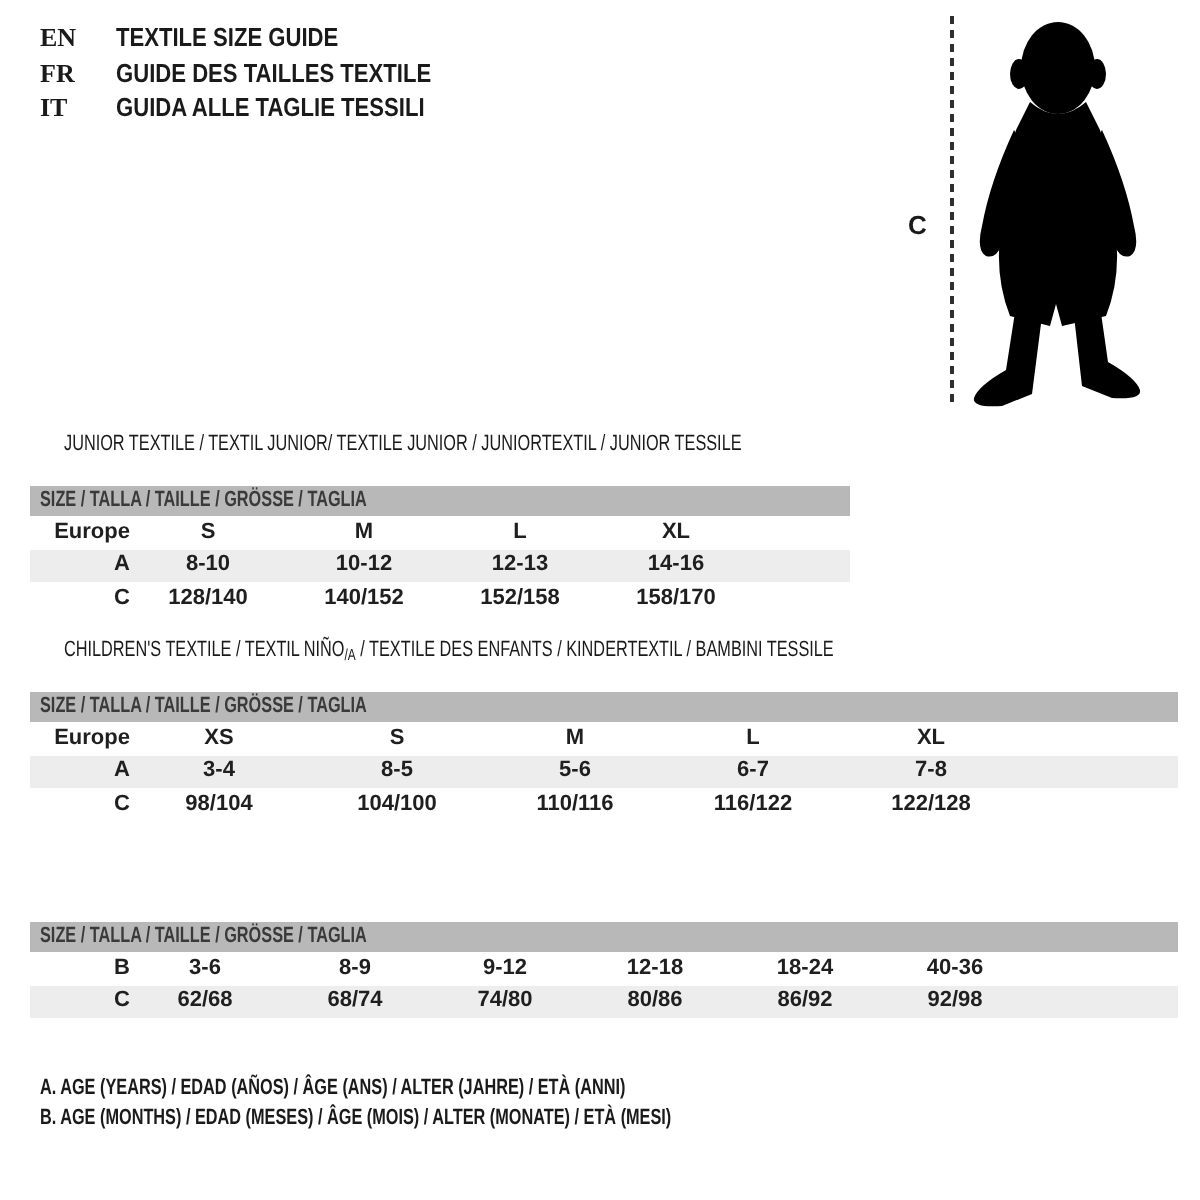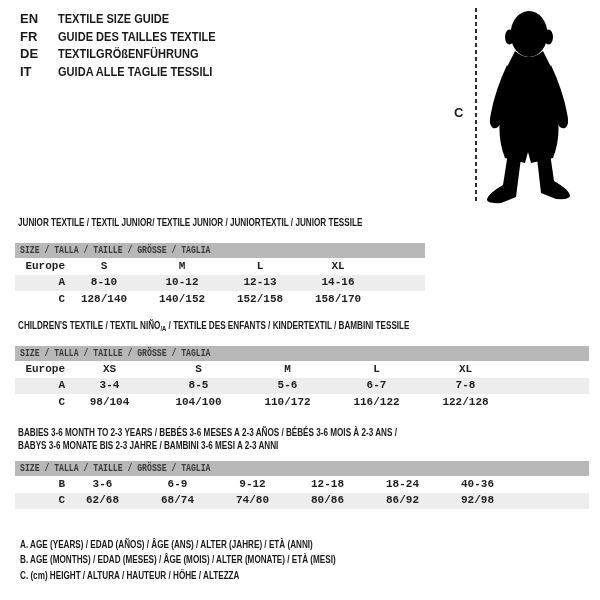--- a/index.html
+++ b/index.html
@@ -6,38 +6,38 @@
   .page{position:relative;width:600px;height:600px;background:#ffffff;overflow:hidden;
         font-family:"Liberation Sans",sans-serif;color:#1a1a1a;}
 
   
   .cx74{display:inline-block;transform:scaleX(0.74);transform-origin:0 50%;white-space:nowrap;}
   .cx85{display:inline-block;transform:scaleX(0.85);transform-origin:0 50%;white-space:nowrap;}
 
   
   .langs{position:absolute;left:20px;top:10px;}
   .lang-row{display:flex;line-height:17.7px;font-size:13px;font-weight:bold;}
-  .lang-code{width:38px;flex:0 0 38px;}
+  .lang-code{width:38px;flex:0 0 38px;font-family:Liberation Serif, serif;}
 
   
   .dash-line{position:absolute;left:475px;top:8px;width:2px;height:196px;
              background:repeating-linear-gradient(to bottom,#2e2e2e 0 4px,transparent 4px 7px);}
   .measure-label{position:absolute;left:454px;top:105px;font-size:13px;font-weight:bold;}
   .toddler{position:absolute;left:482px;top:11px;}
 
   
-  .tbl-title{position:absolute;left:18px;font-size:11px;font-weight:bold;line-height:13px;white-space:nowrap;}
+  .tbl-title{position:absolute;left:32px;font-size:11px;font-weight:normal;line-height:13px;white-space:nowrap;}
   .t1title{top:216px;}
   .t2title{top:319px;}
   .t3title{top:426px;}
   .subA{font-size:8px;vertical-align:-2px;}
 
   
   table.tbl{position:absolute;border-collapse:collapse;table-layout:fixed;
-            font-size:11px;font-weight:bold;color:#1f1f1f;font-family:Liberation Mono, monospace;}
+            font-size:11px;font-weight:bold;color:#1f1f1f;}
   table.tbl td{padding:0;vertical-align:middle;line-height:1;}
   tr.hdr{height:15px;}
   tr.hdr td{background:#b8b8b8;color:#3a3a3a;text-align:left;padding-left:5px;}
   tr.row{height:16.5px;}
   tr.stripe td{background:#ededed;}
   td.lbl{text-align:right;padding-left:5px;}
   td.dat{text-align:center;}
 
   .t1{left:15px;top:243px;width:410px;}
   .t1 col.lab{width:50px}.t1 col.dat{width:78px}.t1 col.fil{width:48px}
@@ -56,24 +56,20 @@
 <div class="page">
 
   <section class="langs">
     <div class="lang-row">
       <span class="lang-code">EN</span>
       <span class="cx85">TEXTILE SIZE GUIDE</span>
     </div>
     <div class="lang-row">
       <span class="lang-code">FR</span>
       <span class="cx85">GUIDE DES TAILLES TEXTILE</span>
-    </div>
-    <div class="lang-row">
-      <span class="lang-code">DE</span>
-      <span class="cx85">TEXTILGRÖßENFÜHRUNG</span>
     </div>
     <div class="lang-row">
       <span class="lang-code">IT</span>
       <span class="cx85">GUIDA ALLE TAGLIE TESSILI</span>
     </div>
   </section>
 
   <div class="dash-line"></div>
   <div class="measure-label">C</div>
   <svg class="toddler" viewBox="0 0 92 198" width="92" height="198" aria-hidden="true">
@@ -165,51 +161,47 @@
         <td class="dat">8-5</td>
         <td class="dat">5-6</td>
         <td class="dat">6-7</td>
         <td class="dat">7-8</td>
         <td></td>
       </tr>
       <tr class="row">
         <td class="lbl">C</td>
         <td class="dat">98/104</td>
         <td class="dat">104/100</td>
-        <td class="dat">110/172</td>
+        <td class="dat">110/116</td>
         <td class="dat">116/122</td>
         <td class="dat">122/128</td>
         <td></td>
       </tr>
     </tbody>
   </table>
 
-  <div class="tbl-title t3title">
-    <div><span class="cx74">BABIES 3-6 MONTH TO 2-3 YEARS / BEBÉS 3-6 MESES A 2-3 AÑOS / BÉBÉS 3-6 MOIS À 2-3 ANS /</span></div>
-    <div><span class="cx74">BABYS 3-6 MONATE BIS 2-3 JAHRE / BAMBINI 3-6 MESI A 2-3 ANNI</span></div>
-  </div>
   <table class="tbl t3">
     <colgroup>
         <col class="lab">
         <col class="dat">
         <col class="dat">
         <col class="dat">
         <col class="dat">
         <col class="dat">
         <col class="dat">
         <col class="fil">
       </colgroup>
     <tbody>
       <tr class="hdr">
         <td colspan="8"><span class="cx74">SIZE / TALLA / TAILLE / GRÖSSE / TAGLIA</span></td>
       </tr>
       <tr class="row">
         <td class="lbl">B</td>
         <td class="dat">3-6</td>
-        <td class="dat">6-9</td>
+        <td class="dat">8-9</td>
         <td class="dat">9-12</td>
         <td class="dat">12-18</td>
         <td class="dat">18-24</td>
         <td class="dat">40-36</td>
         <td></td>
       </tr>
       <tr class="row stripe">
         <td class="lbl">C</td>
         <td class="dat">62/68</td>
         <td class="dat">68/74</td>
@@ -218,16 +210,15 @@
         <td class="dat">86/92</td>
         <td class="dat">92/98</td>
         <td></td>
       </tr>
     </tbody>
   </table>
 
   <section class="footnotes">
     <div class="footnote"><span class="cx74">A. AGE (YEARS) / EDAD (AÑOS) / ÂGE (ANS) / ALTER (JAHRE) / ETÀ (ANNI)</span></div>
     <div class="footnote"><span class="cx74">B. AGE (MONTHS) / EDAD (MESES) / ÂGE (MOIS) / ALTER (MONATE) / ETÀ (MESI)</span></div>
-    <div class="footnote"><span class="cx74">C. (cm) HEIGHT / ALTURA / HAUTEUR / HÖHE / ALTEZZA</span></div>
   </section>
 
 </div>
 
 </body></html>

